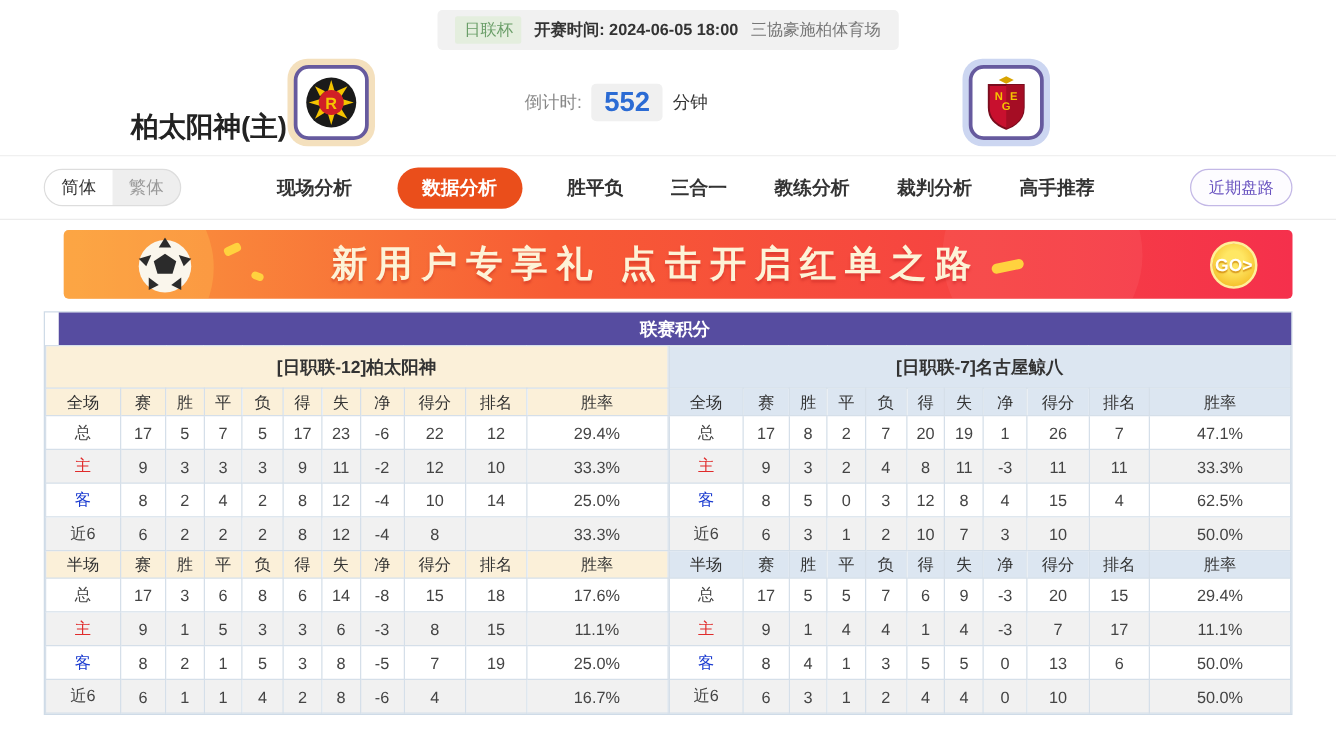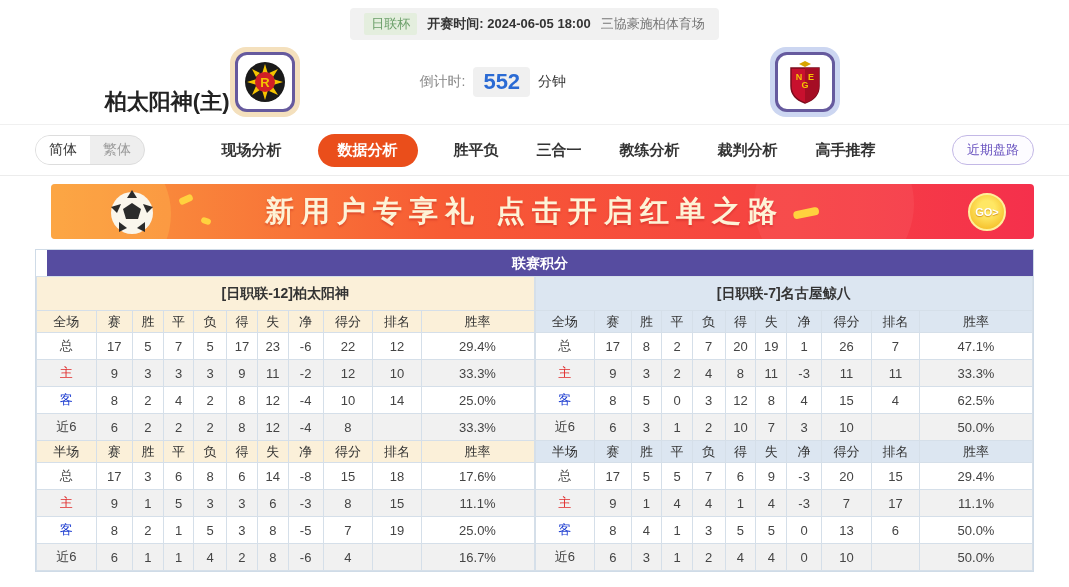--- a/index.html
+++ b/index.html
@@ -105,21 +105,21 @@
   .banner-swoosh {
     display: inline-block; width: 26px; height: 8px; background: #ffd23e;
     border-radius: 6px; transform: rotate(-12deg) translateY(-4px); margin-left: 10px;
   }
   .go-button {
     position: absolute; right: 28px; top: 9px; z-index: 3;
     width: 38px; height: 38px; border-radius: 50%;
     background: radial-gradient(circle at 50% 40%, #ffe764 30%, #f6c430 75%);
     border: 2px solid #ffef9a;
     display: flex; align-items: center; justify-content: center;
-    color: #fff; font-size: 11px; font-weight: 900; cursor: pointer;
+    color: #fff; font-size: 14px; font-weight: 900; cursor: pointer;
     text-shadow: 0 1px 1px rgba(200,120,0,0.7);
   }
 
   
   .score-table { margin: 0 35px; border: 1px solid #cfdbe7; }
   .table-title {
     background: #564ca0; color: #ffffff; font-weight: bold; font-size: 14px;
     text-align: center; height: 26px; line-height: 26px; margin-left: 11px;
   }
   .table-halves { display: flex; }

